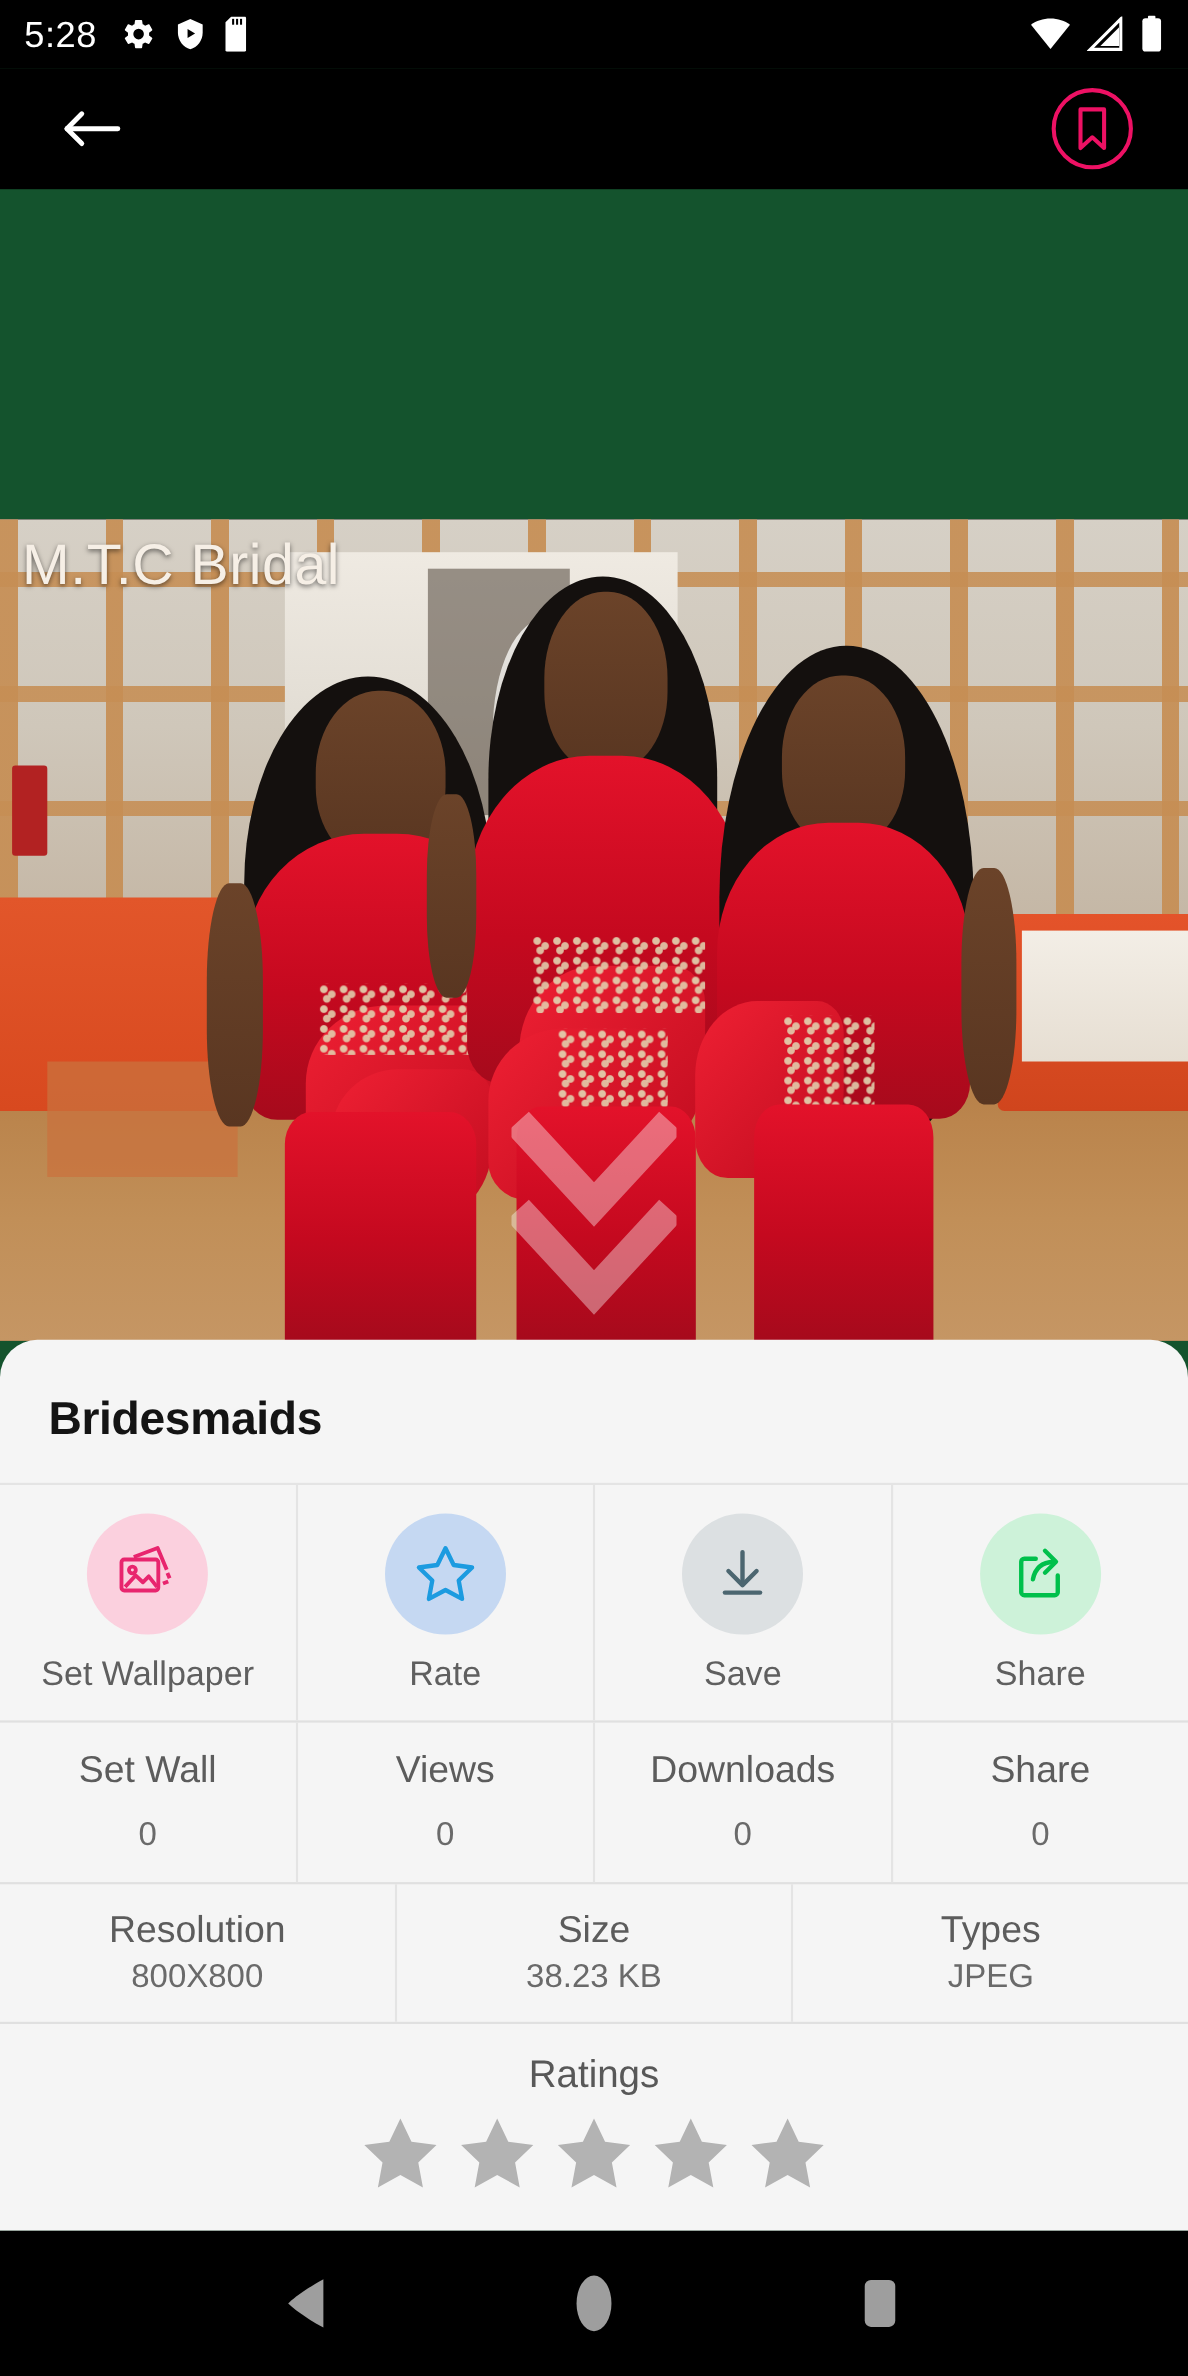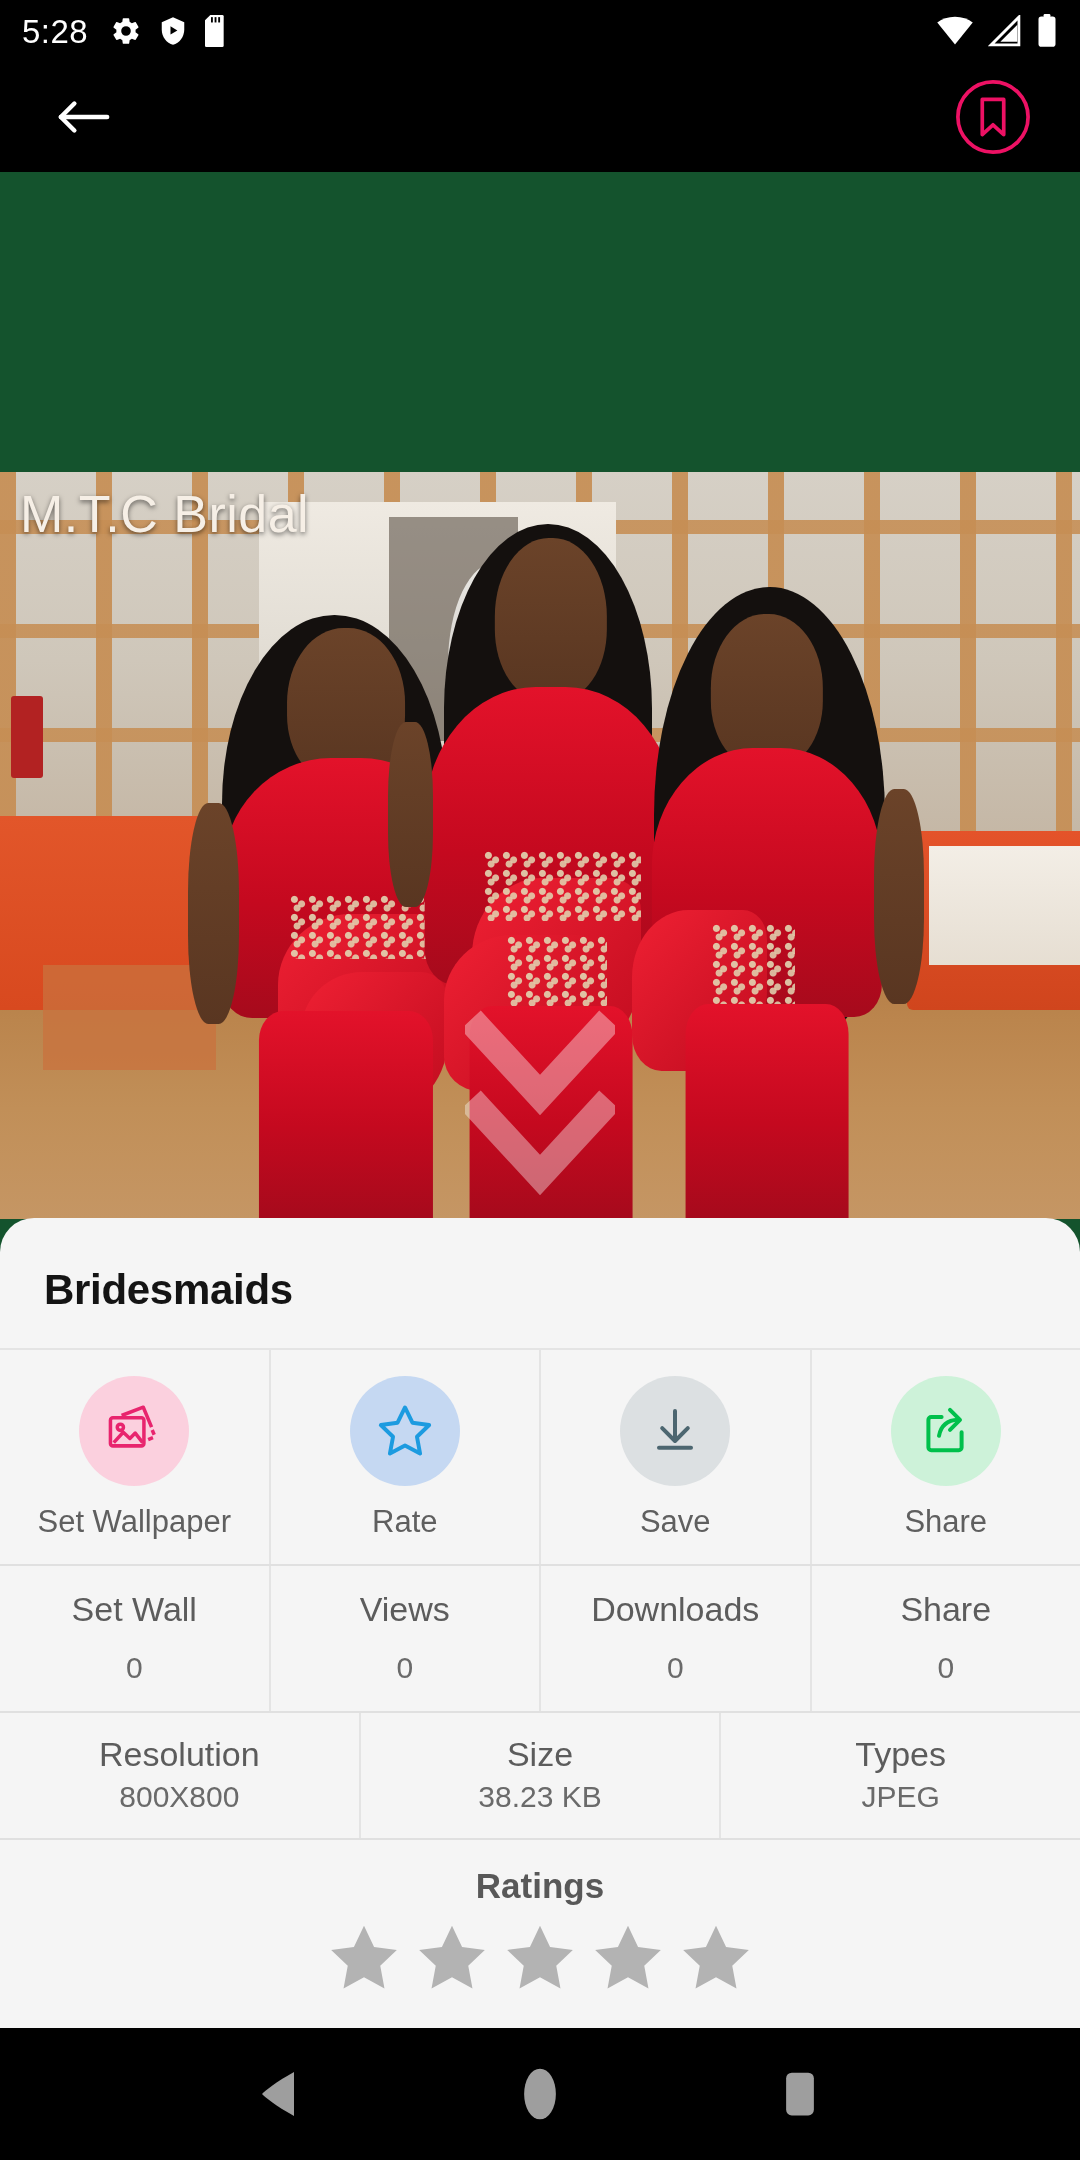--- a/index.html
+++ b/index.html
@@ -149,21 +149,21 @@
   .meta-row { display:flex; width:100%; border-bottom:2px solid #e0e0e0; }
   .meta-cell {
     flex:1; display:flex; flex-direction:column; align-items:center;
     padding:22px 0 24px 0; border-right:2px solid #e4e4e4;
   }
   .meta-cell:last-child { border-right:none; }
   .meta-label { font-size:34px; color:#5c5c5c; margin-bottom:6px; }
   .meta-value { font-size:30px; color:#6a6a6a; }
 
   .ratings-block { padding:26px 0 0 0; display:flex; flex-direction:column; align-items:center; }
-  .ratings-title { font-size:35px; color:#585858; margin-bottom:14px;font-weight:bold; }
+  .ratings-title { font-size:35px; color:#585858; margin-bottom:14px; }
   .stars { display:flex; gap:10px; }
 
   
   .navbar {
     position:absolute; left:0; bottom:0; width:1080px; height:132px;
     background:#000; display:flex; align-items:center; justify-content:space-around;
     padding:0 150px;
   }
   .nav-btn { width:90px; height:90px; display:flex; align-items:center; justify-content:center; }
 </style>

